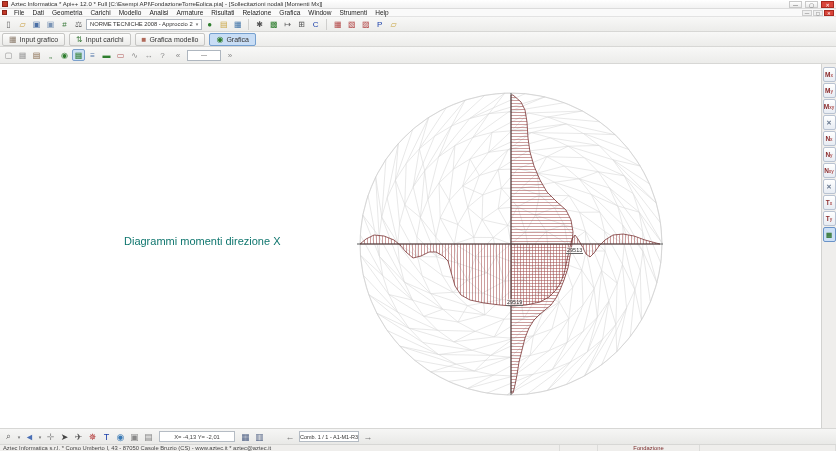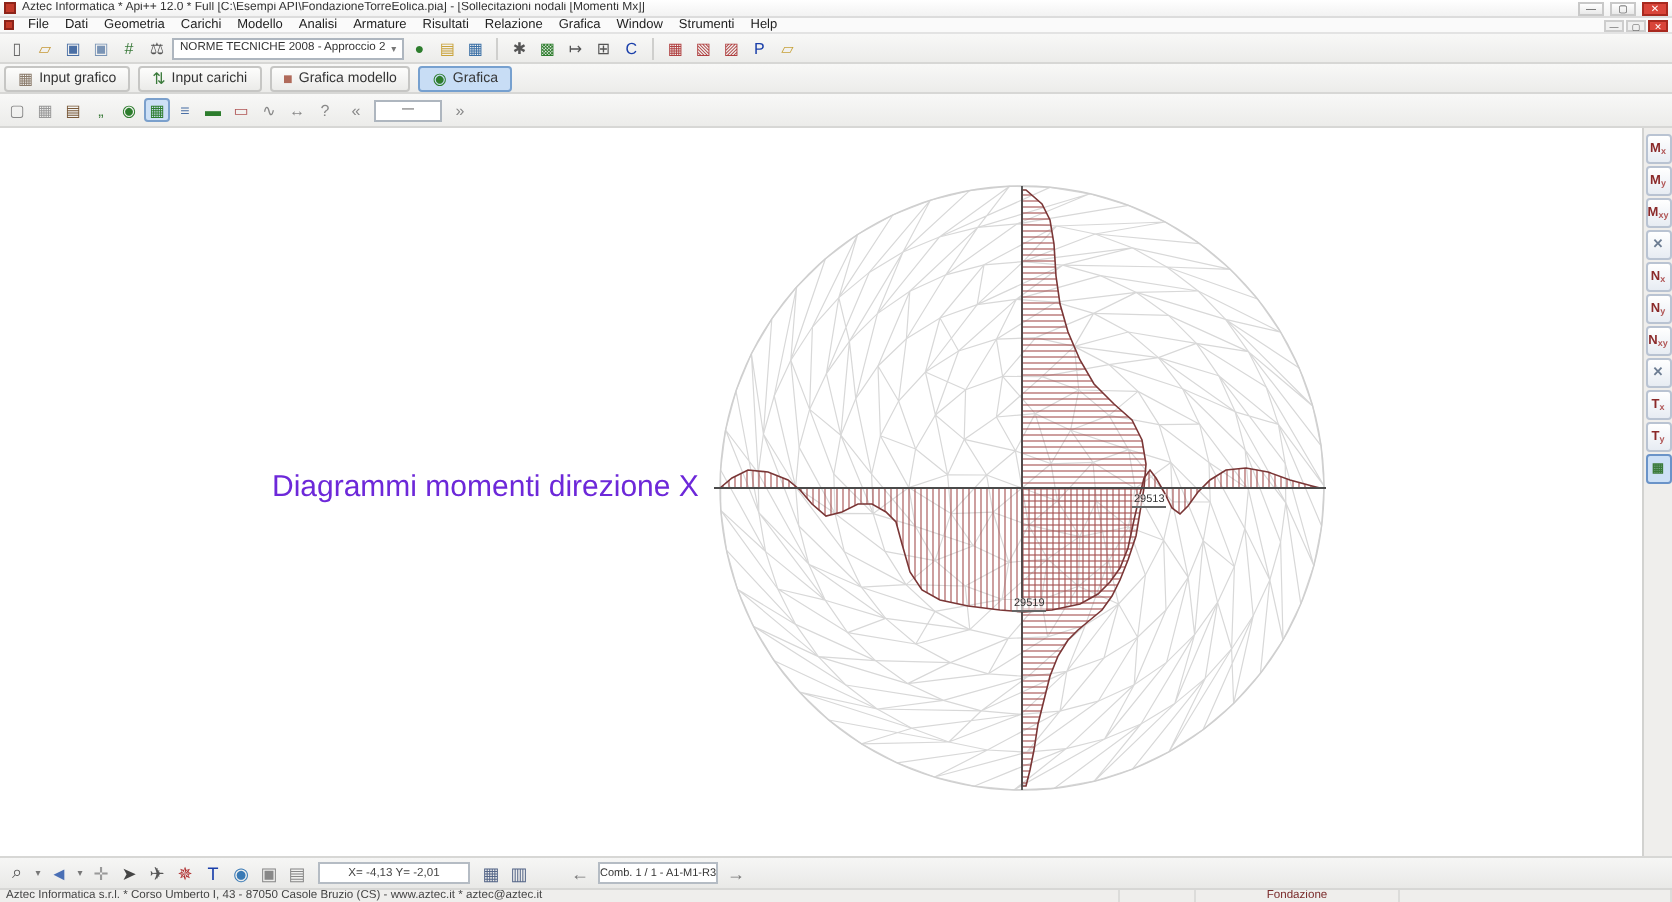--- a/index.html
+++ b/index.html
@@ -36,21 +36,21 @@
   .tab.active{background:#c8ddf5;border-color:#76a0cf}
   .tab .tico{font-size:8px}
 
   .navbtn{width:16px;height:12px;display:flex;align-items:center;justify-content:center;font-size:8px;color:#888;border:1px solid transparent}
   .tfield{width:34px;height:11px;background:#fff;border:1px solid #aeb6bf;display:flex;align-items:center;justify-content:center;font-size:6px;color:#444}
 
   
   #main{height:364px;position:relative;background:#fff}
   #canvas-area{position:absolute;left:0;top:0;width:821px;height:364px;overflow:hidden}
   #canvas-svg{position:absolute;left:0;top:0}
-  #canvas-title{position:absolute;left:136px;top:171px;font-size:15px;color:#6d28d9;white-space:nowrap}
+  #canvas-title{position:absolute;left:124px;top:171px;font-size:11px;color:#0f766e;white-space:nowrap}
   .vlabel{position:absolute;font-size:5.5px;color:#333;border-bottom:1px solid #666;line-height:6px;background:rgba(255,255,255,.55);padding:0 1px}
 
   
   #right-strip{position:absolute;right:0;top:0;width:15px;height:364px;background:#efeeec;border-left:1px solid #d2d2d0;display:flex;flex-direction:column;align-items:center;padding-top:3px;gap:1px}
   .rb{width:13px;height:15px;border:1px solid #b9c3d2;background:linear-gradient(#ffffff,#e7ecf3);border-radius:2px;display:flex;align-items:flex-start;justify-content:center;font-size:6.5px;font-weight:bold;color:#8b2a2a;line-height:13px;flex:none}
   .rb .sub{font-size:4.5px;color:#b05555;line-height:15px}
   .rb.gray{color:#6c7c92}
   .rb.sel{background:#cde0f6;border-color:#6a93c8;color:#3a7a3a}
 
   

